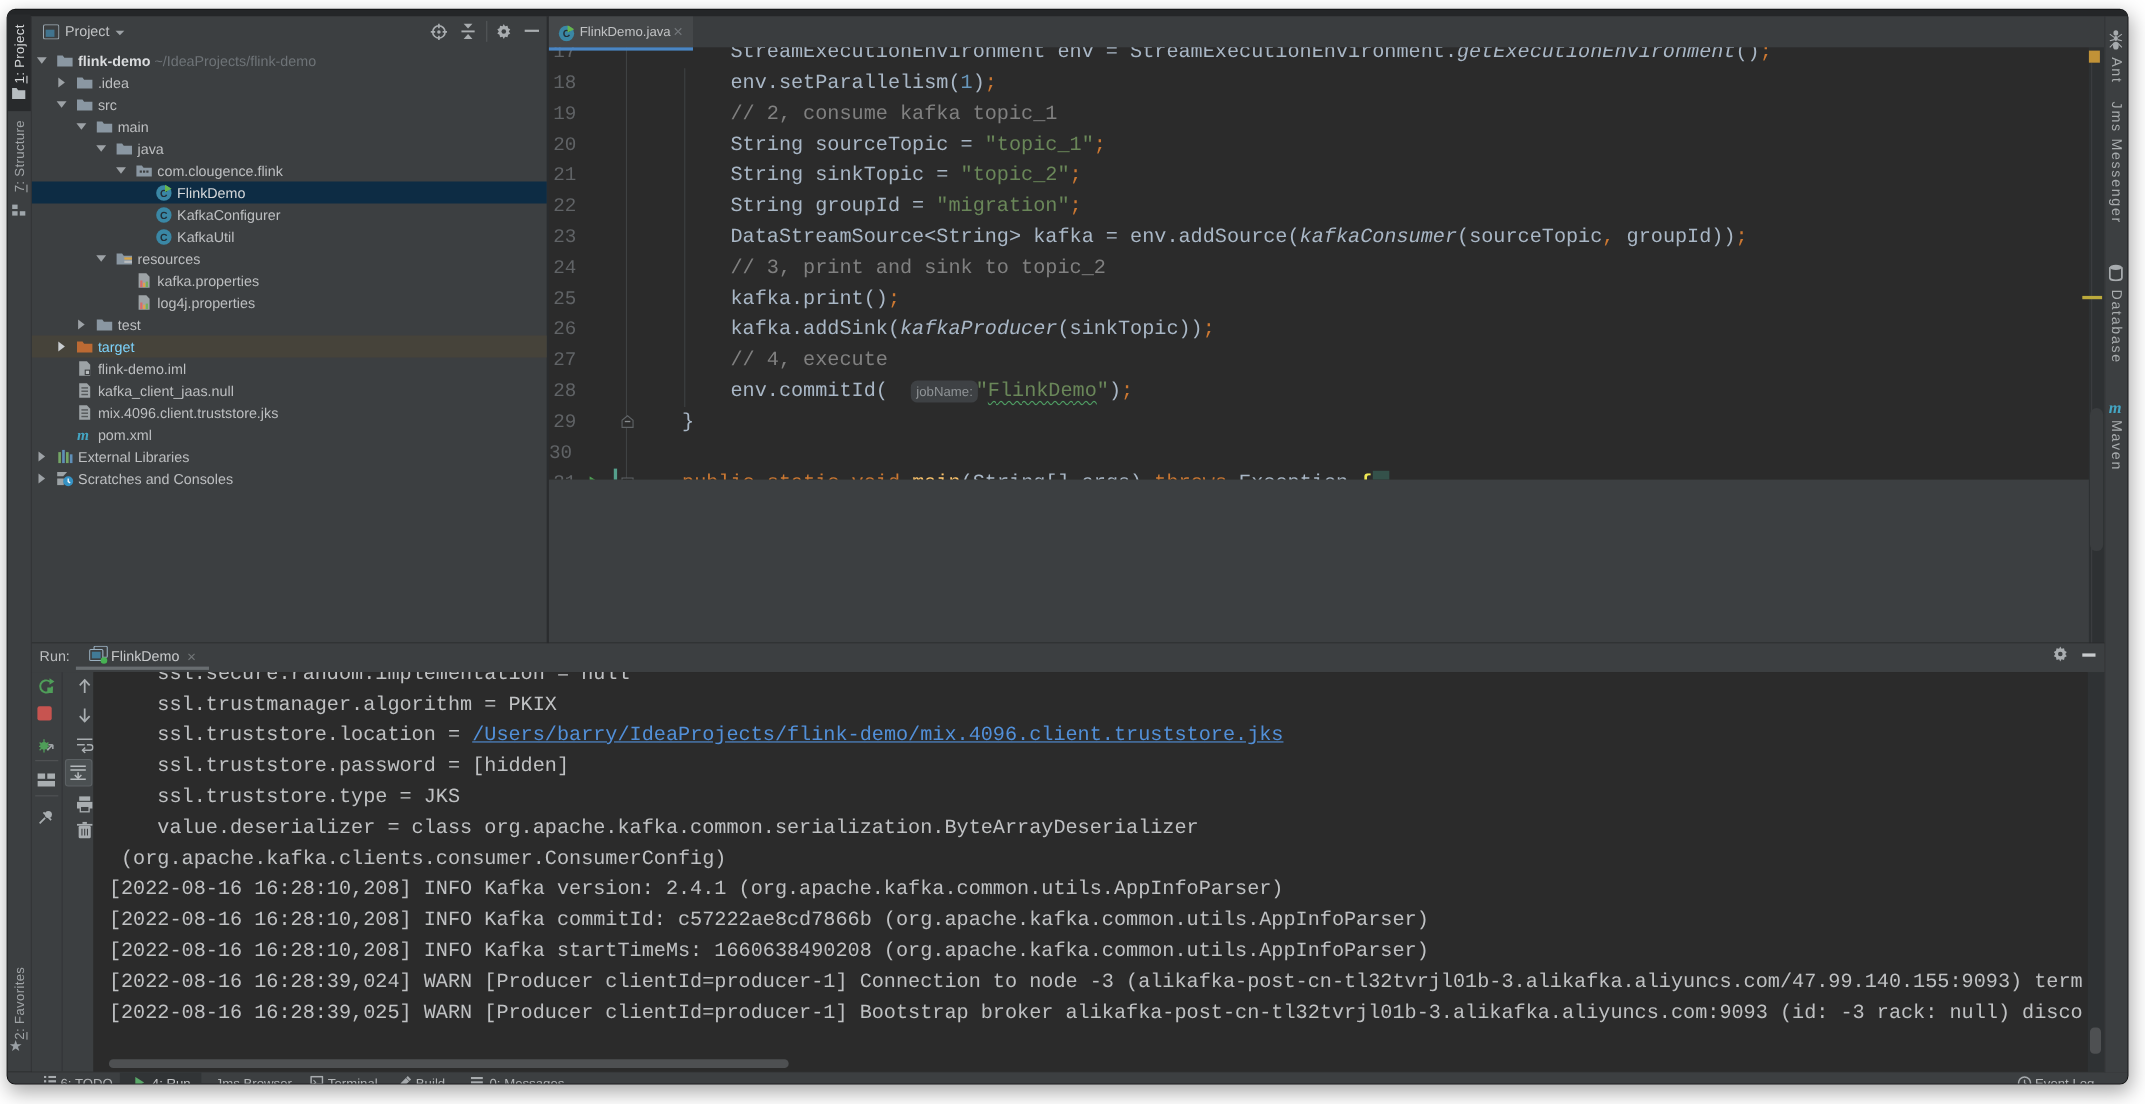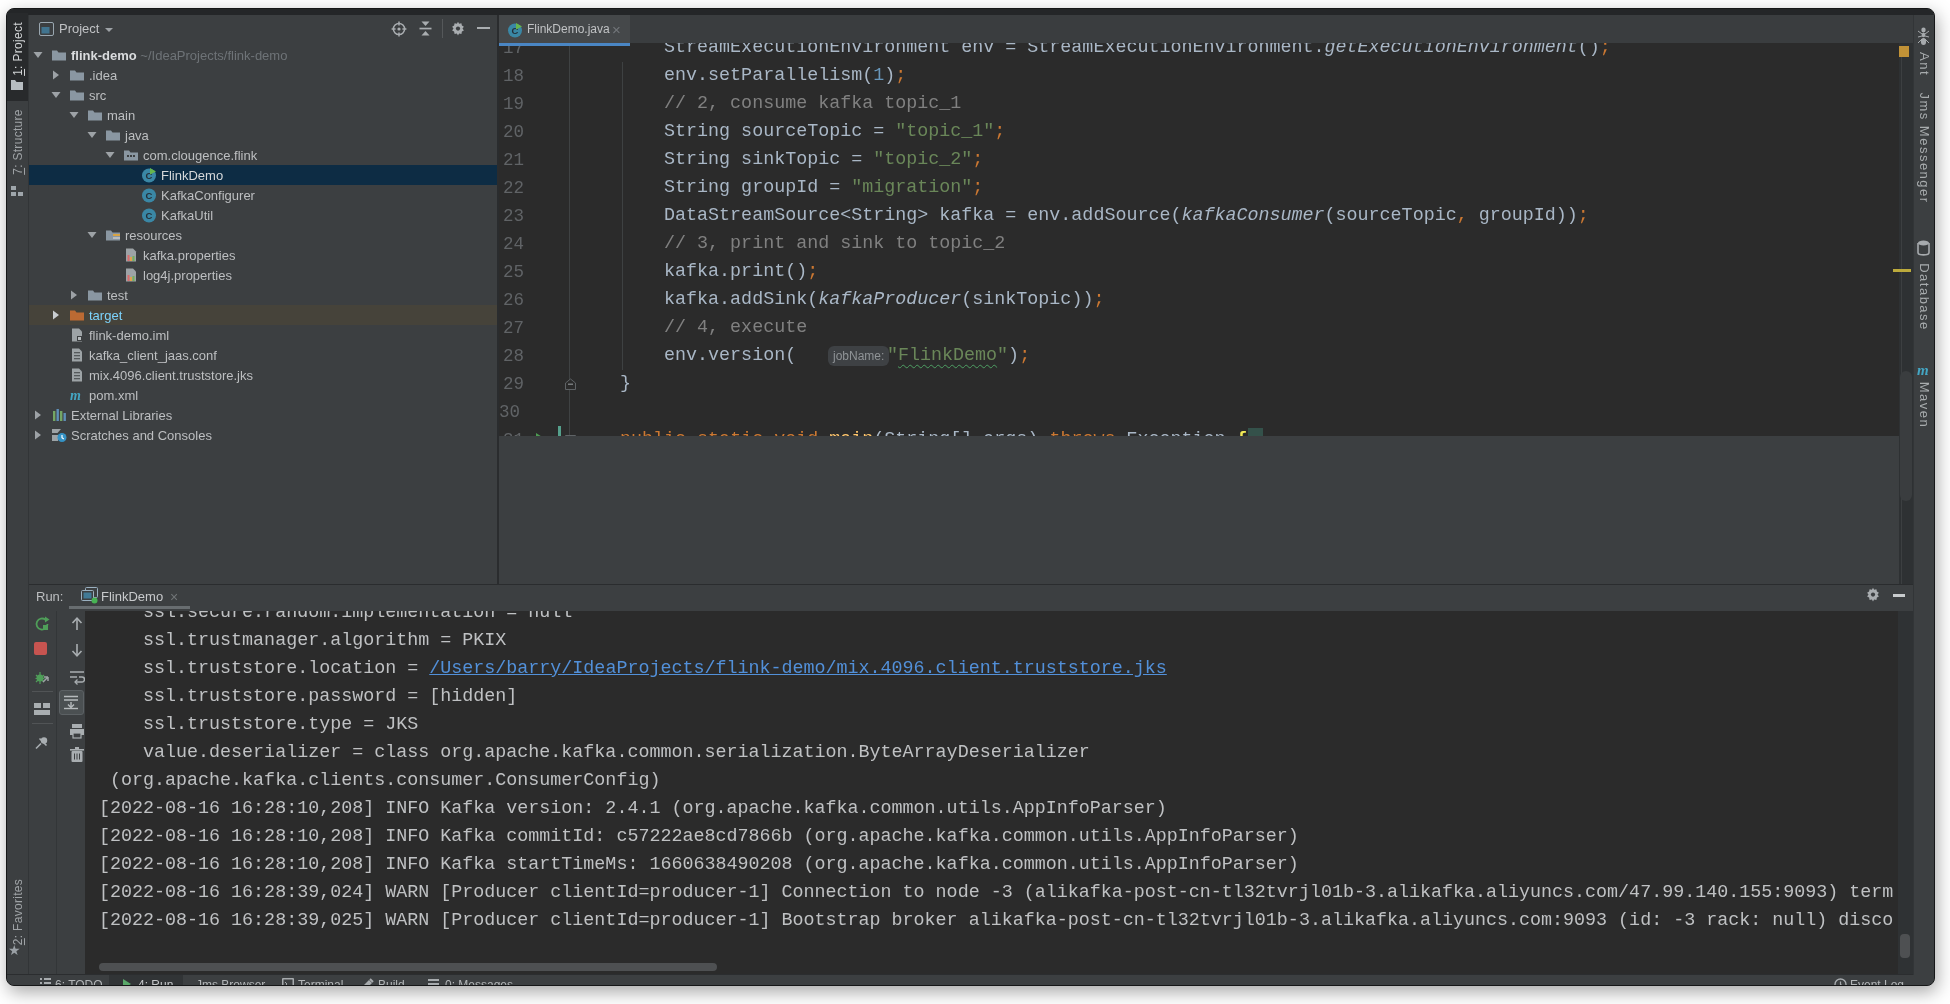--- a/index.html
+++ b/index.html
@@ -199,21 +199,21 @@
       <rect x="8" y="9" width="5" height="5" fill="#3c3f41"></rect>
       <rect x="9" y="10" width="3" height="3" fill="#b8bcbe"></rect>
     </svg>
 <div class="t " style="left:82px;top:319px;color:#bdbfc1;font-size:13px;">flink-demo.iml</div>
 <svg class="ab" style="left:62px;top:338px" width="16" height="16">
       <path d="M3 1.5h7l3 3v10H3z" fill="#9da3a6"></path>
       <rect x="5" y="5" width="6" height="1.3" fill="#55595b"></rect>
       <rect x="5" y="8" width="6" height="1.3" fill="#55595b"></rect>
       <rect x="5" y="11" width="6" height="1.3" fill="#55595b"></rect>
     </svg>
-<div class="t " style="left:82px;top:339px;color:#bdbfc1;font-size:13px;">kafka_client_jaas.conf</div>
+<div class="t " style="left:82px;top:339px;color:#bdbfc1;font-size:13px;">kafka_client_jaas.null</div>
 <svg class="ab" style="left:62px;top:358px" width="16" height="16">
       <path d="M3 1.5h7l3 3v10H3z" fill="#9da3a6"></path>
       <rect x="5" y="5" width="6" height="1.3" fill="#55595b"></rect>
       <rect x="5" y="8" width="6" height="1.3" fill="#55595b"></rect>
       <rect x="5" y="11" width="6" height="1.3" fill="#55595b"></rect>
     </svg>
 <div class="t " style="left:82px;top:359px;color:#bdbfc1;font-size:13px;">mix.4096.client.truststore.jks</div>
 <svg class="ab" style="left:62px;top:378px" width="16" height="16">
       <text x="1" y="13" font-size="14" font-style="italic" font-weight="bold" fill="#44a6c4" font-family="Liberation Serif">m</text>
     </svg>
@@ -355,21 +355,21 @@
 <div class="" style="position:absolute;left:77px;top:218px;">
         <div class="code">        kafka.print()<span style="color:#cc7832">;</span></div>
       </div>
 <div class="" style="position:absolute;left:77px;top:246px;">
         <div class="code">        kafka.addSink(<span style="font-style:italic">kafkaProducer</span>(sinkTopic))<span style="color:#cc7832">;</span></div>
       </div>
 <div class="" style="position:absolute;left:77px;top:274px;">
         <div class="code"><span style="color:#808080">        // 4, execute</span></div>
       </div>
 <div class="" style="position:absolute;left:77px;top:302px;">
-        <div class="code">        env.version(</div>
+        <div class="code">        env.commitId(</div>
       </div>
 <div style="position:absolute;left:329px;top:303px;background:#3e4144;border-radius:6px;padding:0 5px;font-size:12px;color:#8f9396;font-family:Liberation Sans,sans-serif;line-height:20px">jobName:</div>
 <div class="" style="position:absolute;left:388px;top:302px;">
         <div class="code"><span style="color:#6a8759">"<span class="wavy">FlinkDemo</span>"</span>)<span style="color:#cc7832">;</span></div>
       </div>
 <div class="" style="position:absolute;left:77px;top:330px;">
         <div class="code">    }</div>
       </div>
 <div class="" style="position:absolute;left:77px;top:386px;">
         <div class="code">    <span style="color:#cc7832">public static void</span> <span style="color:#ffc66d">main</span>(String[] args) <span style="color:#cc7832">throws</span> Exception <span style="color:#f2ea55;font-weight:bold">{</span></div>

